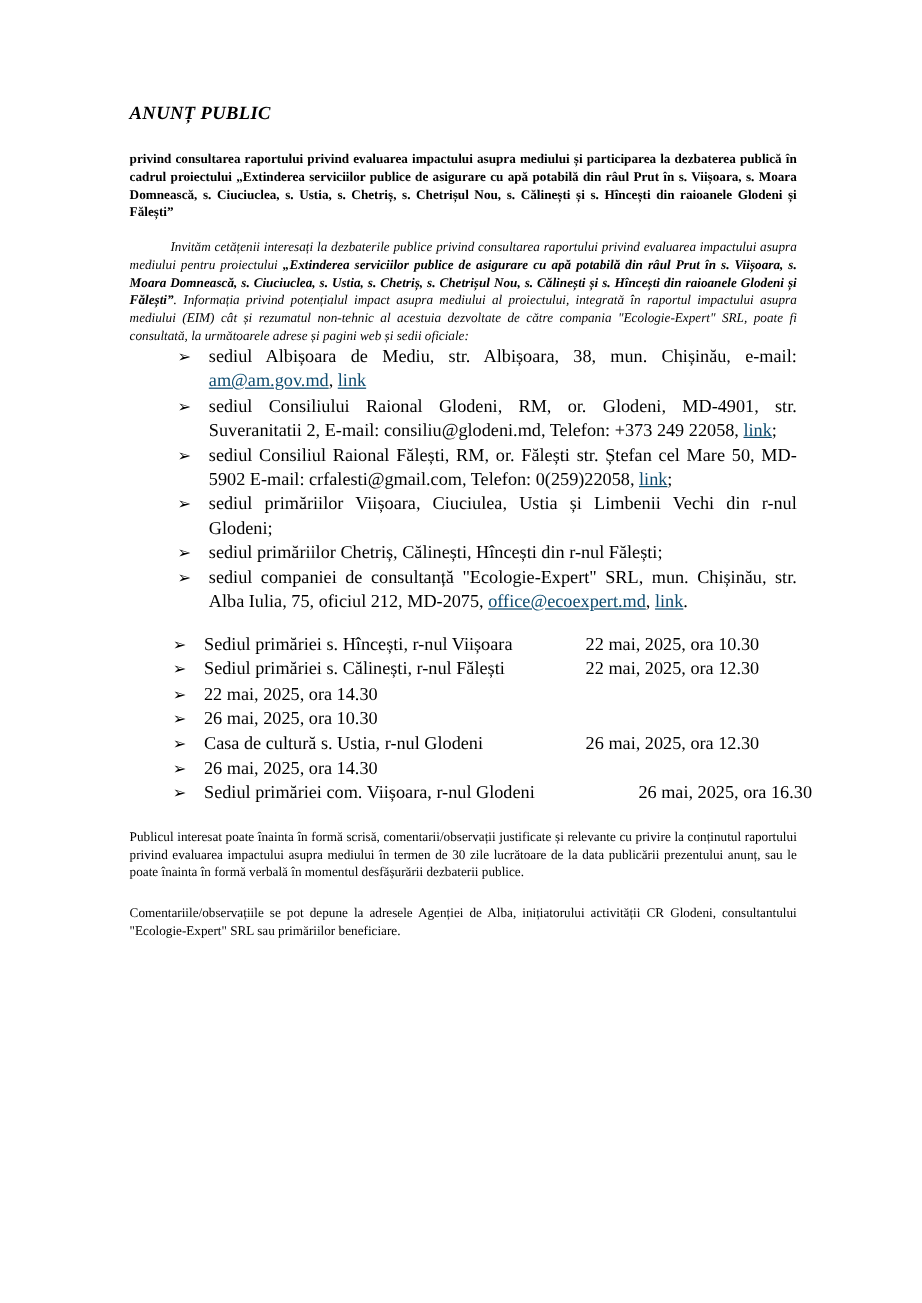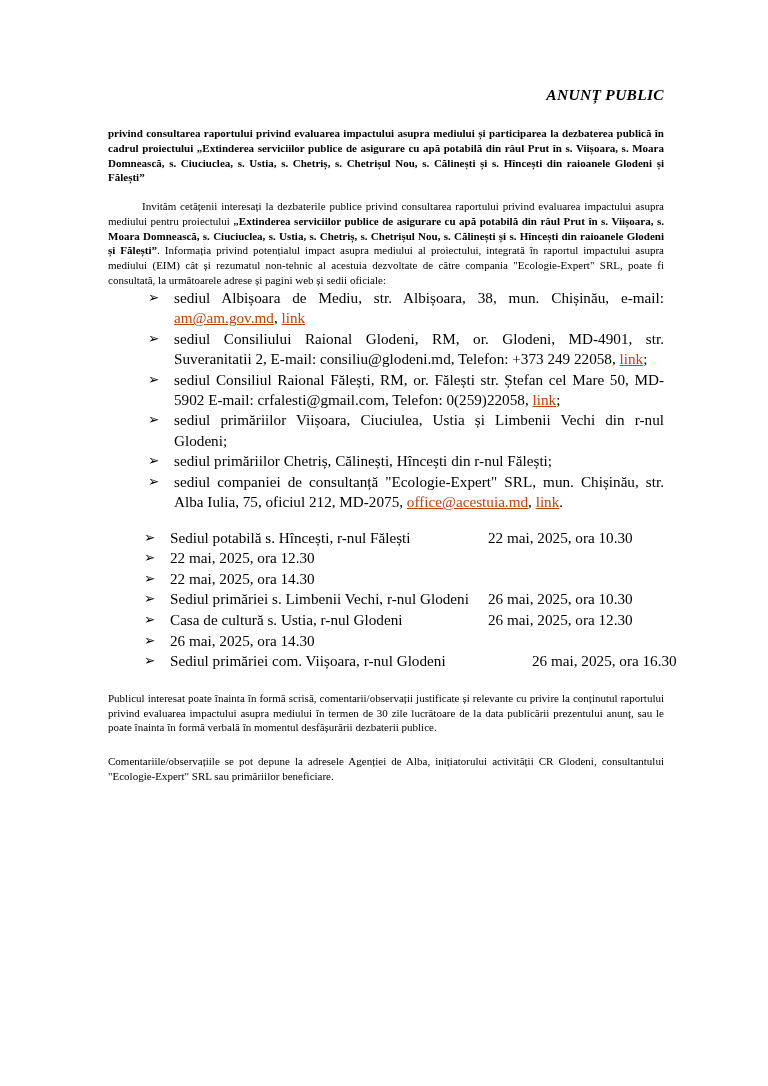--- a/index.html
+++ b/index.html
@@ -14,46 +14,47 @@
     color: #000000;
   }
   .page {
     width: 768px;
     height: 1086px;
     box-sizing: border-box;
     padding: 86px 104px 0 108px;
     position: relative;
   }
   .doc-title {
-    text-align: right;
+    text-align: left;
     font-weight: bold;
     font-style: italic;
     font-size: 15.5px;
     letter-spacing: 0.3px;
     margin: 0 0 22px 0;
   }
   p.para {
     margin: 0;
     font-size: 11px;
     line-height: 1.345;
     text-align: justify;
     text-justify: inter-word;
   }
   p.head-para {
     font-weight: bold;
     margin-bottom: 14px;
   }
   p.indent {
     text-indent: 34px;
+    font-style: italic;
   }
   .gap-md { height: 15px; }
   .gap-lg { height: 19px; }
   b, .b { font-weight: bold; }
   a.link {
-    color: #c2410c;
+    color: #0c4a6e;
     text-decoration: underline;
   }
   ul.bullets {
     list-style: none;
     margin: 0;
     padding: 0 0 0 40px;
   }
   ul.bullets > li {
     position: relative;
     font-size: 15.2px;
@@ -120,44 +121,44 @@
     <li>
       <span class="marker">➢</span><span>sediul Consiliul Raional Fălești, RM, or. Fălești str. Ștefan cel Mare 50, MD-5902 E-mail: crfalesti@gmail.com, Telefon: 0(259)22058, </span><a class="link" href="#">link</a><span>;</span>
     </li>
     <li>
       <span class="marker">➢</span><span>sediul primăriilor Viișoara, Ciuciulea, Ustia și Limbenii Vechi din r-nul Glodeni;</span>
     </li>
     <li>
       <span class="marker">➢</span><span>sediul primăriilor Chetriș, Călinești, Hîncești din r-nul Fălești;</span>
     </li>
     <li>
-      <span class="marker">➢</span><span>sediul companiei de consultanță "Ecologie-Expert" SRL, mun. Chișinău, str. Alba Iulia, 75, oficiul 212, MD-2075, </span><a class="link" href="#">office@acestuia.md</a><span>, </span><a class="link" href="#">link</a><span>.</span>
+      <span class="marker">➢</span><span>sediul companiei de consultanță "Ecologie-Expert" SRL, mun. Chișinău, str. Alba Iulia, 75, oficiul 212, MD-2075, </span><a class="link" href="#">office@ecoexpert.md</a><span>, </span><a class="link" href="#">link</a><span>.</span>
     </li>
   </ul>
 
   <div class="gap-md"></div>
 
 
   <ul class="sched">
     <li>
       <span class="marker">➢</span>
-      <span class="place">Sediul potabilă s. Hîncești, r-nul Fălești</span>
+      <span class="place">Sediul primăriei s. Hîncești, r-nul Viișoara</span>
       <span class="when">22 mai, 2025, ora 10.30</span>
     </li>
     <li>
       <span class="marker">➢</span>
+      <span class="place">Sediul primăriei s. Călinești, r-nul Fălești</span>
       <span class="when">22 mai, 2025, ora 12.30</span>
     </li>
     <li>
       <span class="marker">➢</span>
       <span class="when">22 mai, 2025, ora 14.30</span>
     </li>
     <li>
       <span class="marker">➢</span>
-      <span class="place">Sediul primăriei s. Limbenii Vechi, r-nul Glodeni</span>
       <span class="when">26 mai, 2025, ora 10.30</span>
     </li>
     <li>
       <span class="marker">➢</span>
       <span class="place">Casa de cultură s. Ustia, r-nul Glodeni</span>
       <span class="when">26 mai, 2025, ora 12.30</span>
     </li>
     <li>
       <span class="marker">➢</span>
       <span class="when">26 mai, 2025, ora 14.30</span>

